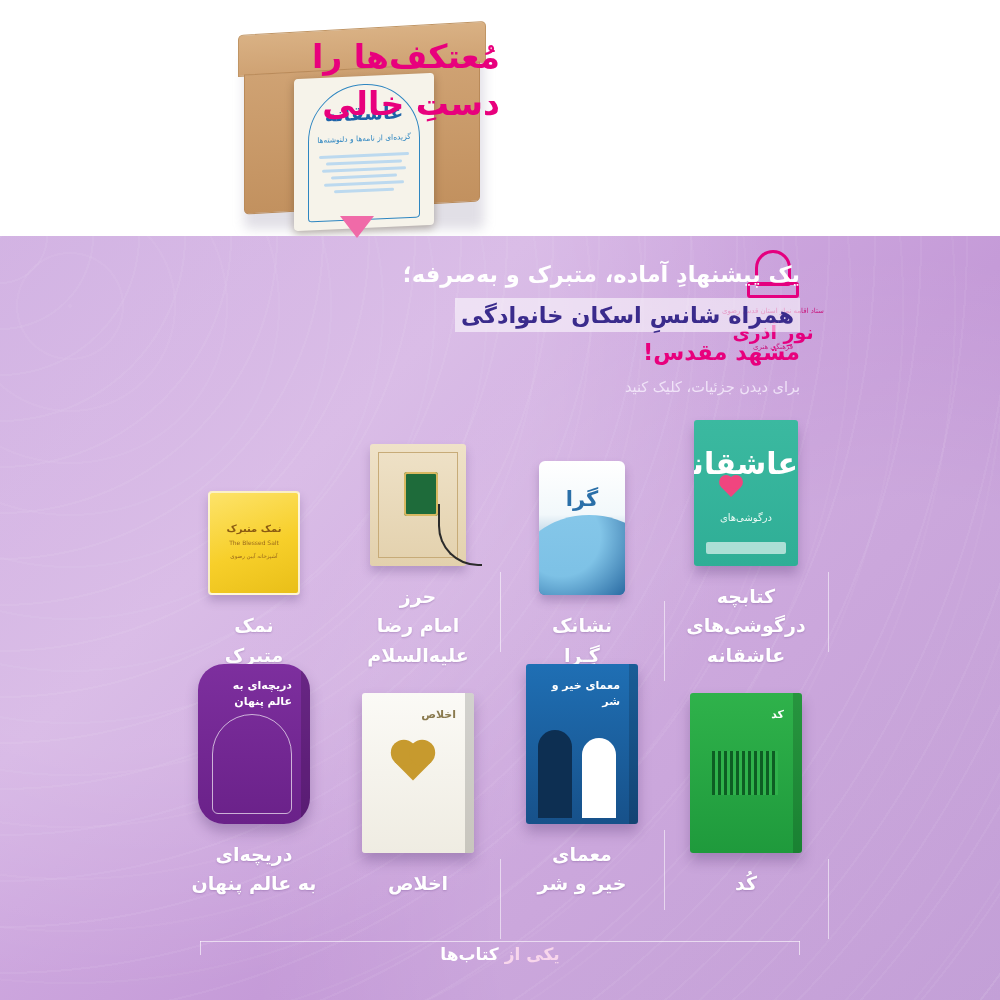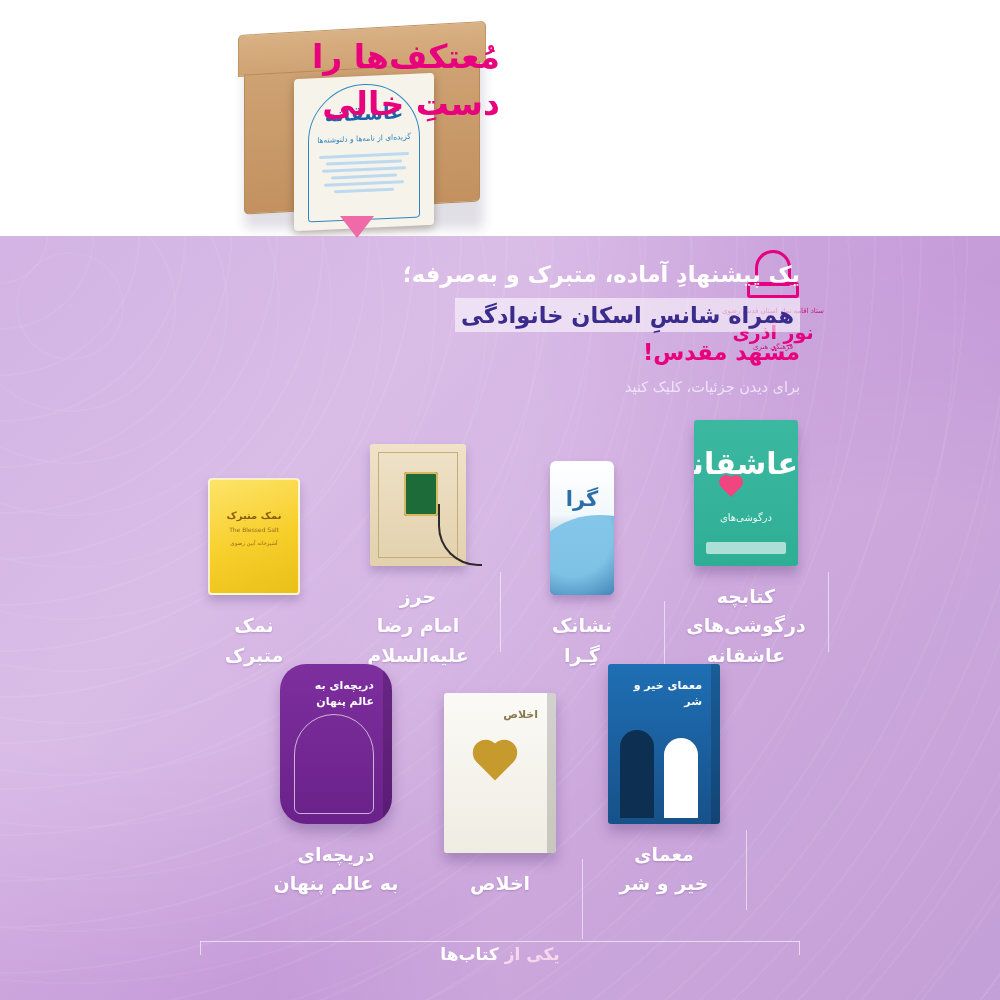--- a/index.html
+++ b/index.html
@@ -248,21 +248,21 @@
   }
   .sep {
     position: absolute;
     right: -1px; top: 186px;
     width: 1px; height: 80px;
     background: rgba(255,255,255,0.55);
   }
 
   
   .salt {
-    width: 92px; height: 117px;
+    width: 92px; height: 104px;
     background: linear-gradient(160deg,#fde36a 0%, #f7cf2a 55%, #e9bf18 100%);
     border-radius: 4px;
     box-shadow: 0 6px 10px rgba(90,60,120,0.28);
     position: relative;
     border: 2px solid rgba(255,255,255,0.75);
     padding-left: 8px;
   }
   .salt .st { position:absolute; top:30px; left:0; width:100%; text-align:center; font-size:10px; color:#8a5b12; font-weight:bold;}
   .salt .st2 { position:absolute; top:46px; left:0; width:100%; text-align:center; font-size:6px; color:#9a6a1c;}
   .salt .st3 { position:absolute; top:60px; left:0; width:100%; text-align:center; font-size:5.5px; color:#9a6a1c;}
@@ -282,21 +282,21 @@
     box-shadow: inset 0 0 0 2px #d8b861;
   }
   .herz .cord {
     position:absolute; left:68px; top:60px; width:44px; height:62px;
     border: 2px solid #2b2b2b;
     border-top: none; border-right: none;
     border-radius: 0 0 0 40px;
   }
 
   .neshanak {
-    width: 64px; height: 134px;
+    width: 86px; height: 134px;
     background: linear-gradient(180deg,#ffffff 0%, #f2f8fb 40%, #2a6fa8 100%);
     border-radius: 6px;
     box-shadow: 0 6px 10px rgba(90,60,120,0.3);
     position: relative;
     overflow: hidden;
   }
   .neshanak .wave {
     position: absolute; left: -20px; bottom: -30px;
     width: 140px; height: 110px;
     background: radial-gradient(circle at 30% 20%, #7fc4e8 0 30%, #1f5f99 70%);
@@ -527,20 +527,34 @@
             <div>متبرک</div>
           </div>
         </div>
 
       </div>
     </div>
 
     <div class="row row2">
       <div class="items">
 
+        <div class="item">
+          <div class="art">
+            <div class="book b-green">
+              <div class="spine"></div>
+              <div class="btitle">کد</div>
+              <div class="barcode"></div>
+            </div>
+          </div>
+          <div class="cap">
+            <div>کُد</div>
+            <div></div>
+          </div>
+          <div class="sep"></div>
+        </div>
 
         <div class="item">
           <div class="art">
             <div class="book b-blue">
               <div class="spine"></div>
               <div class="btitle">معمای خیر و شر</div>
               <div class="sil1"></div>
               <div class="sil2"></div>
             </div>
           </div>

